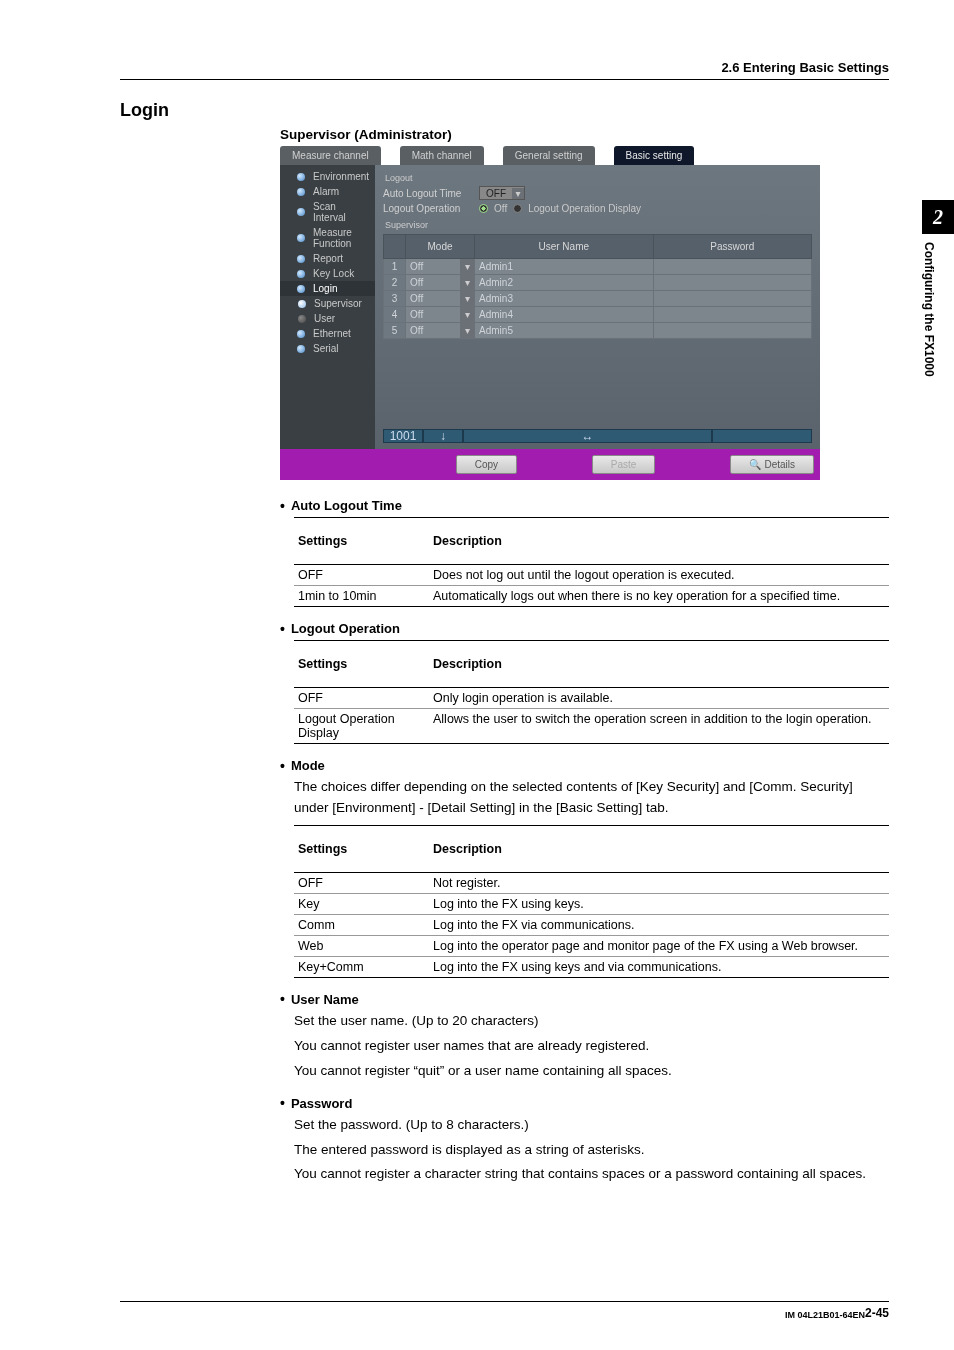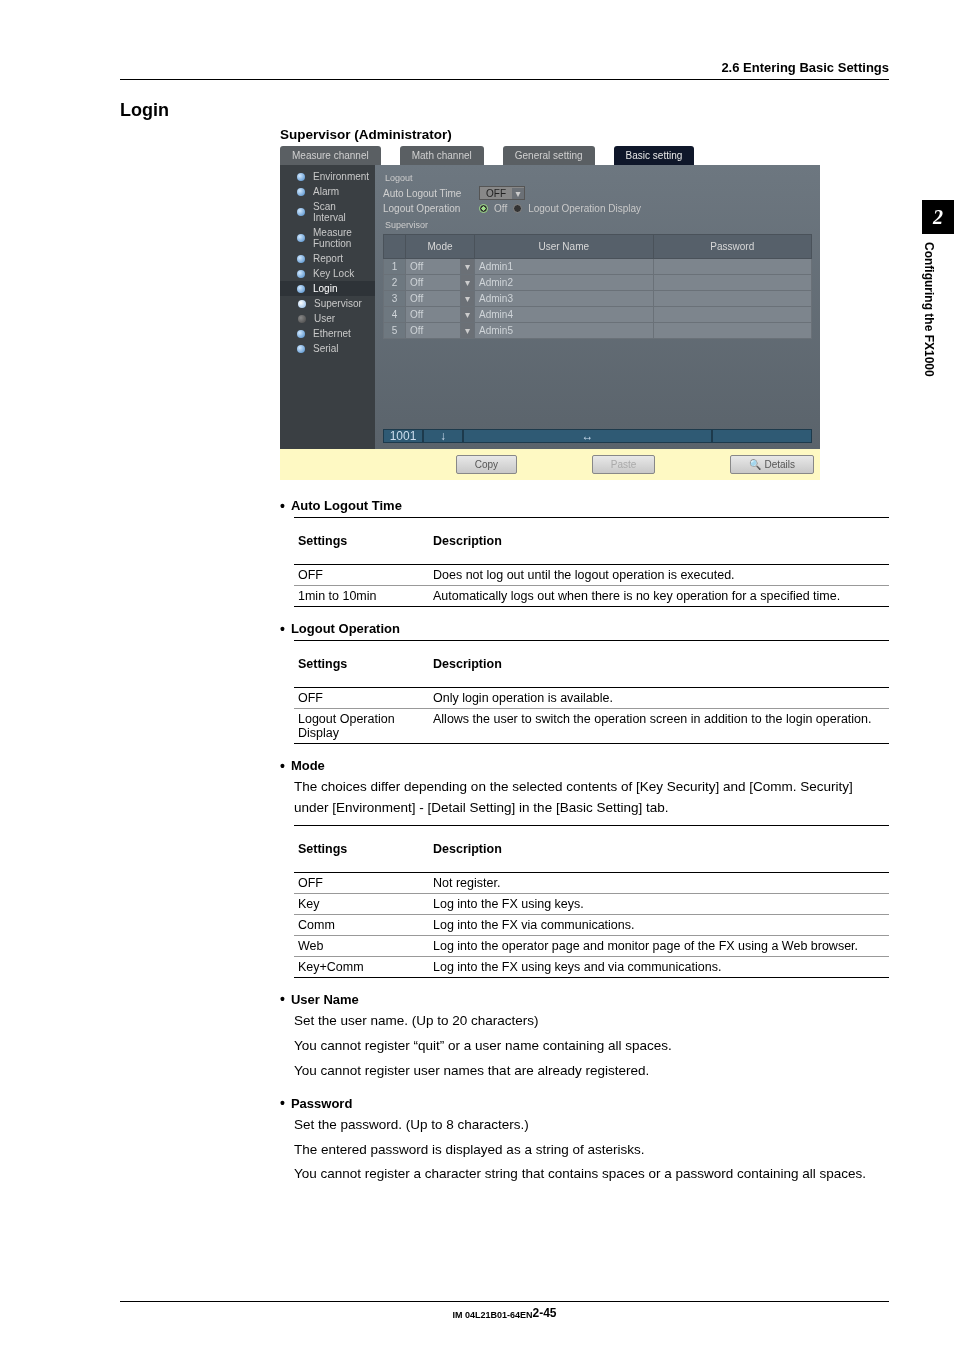--- a/index.html
+++ b/index.html
@@ -43,21 +43,21 @@
   .radio { width: 9px; height: 9px; border-radius: 50%; border: 1px solid #888; background: #333; }
   .radio.on { background: radial-gradient(circle at 50% 50%,#9fe08a 0 40%,#333 42%); border-color:#9fe08a;}
   .tbl { width: 100%; border-collapse: collapse; margin-top: 4px; }
   .tbl th { background: #56606a; color: #d8d8d8; font-weight: normal; padding: 6px 4px; border: 1px solid #4a525a; text-align: center; }
   .tbl td { background: #7d858d; color: #cfd4d8; padding: 2px 4px; height: 16px; border: 1px solid #6a7178; }
   .tbl td.idx { background: #6e7880; text-align: center; width: 22px; }
   .tbl td.mode { width: 55px; }
   .tbl td.arr { width: 12px; background: #6b7076; text-align:center; color:#ccc;}
   .footerbar { display:flex; margin-top:90px; }
   .footerbar .seg { background:#2f5a74; color:#cde; height:14px; flex:1; border:1px solid #1d3a4c; display:flex; align-items:center; justify-content:center; font-size:12px;}
-  .btnrow { display:flex; justify-content:space-between; background:#fef9c3; padding:6px; }
+  .btnrow { display:flex; justify-content:space-between; background:#a21caf; padding:6px; }
   .mini-btn { background: linear-gradient(#e8e8e8,#c8c8c8); border:1px solid #888; color:#555; font-size:10px; padding:3px 18px; border-radius:2px;}
   .mini-btn.dis { color:#aaa; }
 
   .bullet-item { margin-bottom: 14px; }
   .bullet-head { font-size: 13px; font-weight: bold; display:flex; align-items:center; gap:6px; margin-bottom:4px;}
   .dot-b { font-size: 14px; line-height: 1; }
 
   table.doc { width: 100%; border-collapse: collapse; font-size: 12.5px; margin-bottom: 12px;}
   table.doc th { text-align: left; font-weight: bold; padding: 16px 4px; border-top: 1.5px solid #000; border-bottom: 1px solid #000; }
   table.doc td { padding: 3px 4px; border-bottom: 1px solid #999; vertical-align: top;}
@@ -66,21 +66,21 @@
 
   .note { font-size: 13.5px; line-height: 1.55; margin-bottom: 4px; text-indent: 0; }
 
   .indent-block { padding-left: 14px; }
 
   
   .side-tab { position: absolute; right: 0; top: 200px; width: 32px; }
   .tab-num-box { width:32px; height:34px; background:#000; color:#fff; display:flex; align-items:center; justify-content:center; font-size:20px; font-weight:bold; font-style:italic; font-family: "Times New Roman", serif;}
   .tab-text { writing-mode: vertical-rl; font-size: 12px; font-weight: bold; padding-top: 8px; text-align:left;}
 
-  .footer { position: absolute; bottom: 30px; left: 120px; right: 65px; display:flex; justify-content:center; align-items:flex-end; border-top:1px solid #000; padding-top:4px;}
+  .footer { position: absolute; bottom: 30px; left: 120px; right: 65px; display:flex; justify-content:flex-end; align-items:flex-end; border-top:1px solid #000; padding-top:4px;}
   .footer .docid { font-size:9px; font-weight:bold;}
   .footer .pagenum { font-size:12px; font-weight:bold;}
 
   .cursor-icn { font-size: 10px; }
 </style>
 </head>
 <body>
 
 <div class="side-tab">
   <div class="tab-num-box">2</div>
@@ -317,22 +317,22 @@
       </div>
     </div>
 
     <div class="bullet-item">
       <div class="bullet-head">
           <span class="dot-b">•</span>
           <span>User Name</span>
         </div>
       <div class="indent-block">
         <div class="note">Set the user name.  (Up to 20 characters)</div>
+        <div class="note">You cannot register user names that are already registered.</div>
         <div class="note">You cannot register “quit” or a user name containing all spaces.</div>
-        <div class="note">You cannot register user names that are already registered.</div>
       </div>
     </div>
 
     <div class="bullet-item">
       <div class="bullet-head">
           <span class="dot-b">•</span>
           <span>Password</span>
         </div>
       <div class="indent-block">
         <div class="note">Set the password. (Up to 8 characters.)</div>

